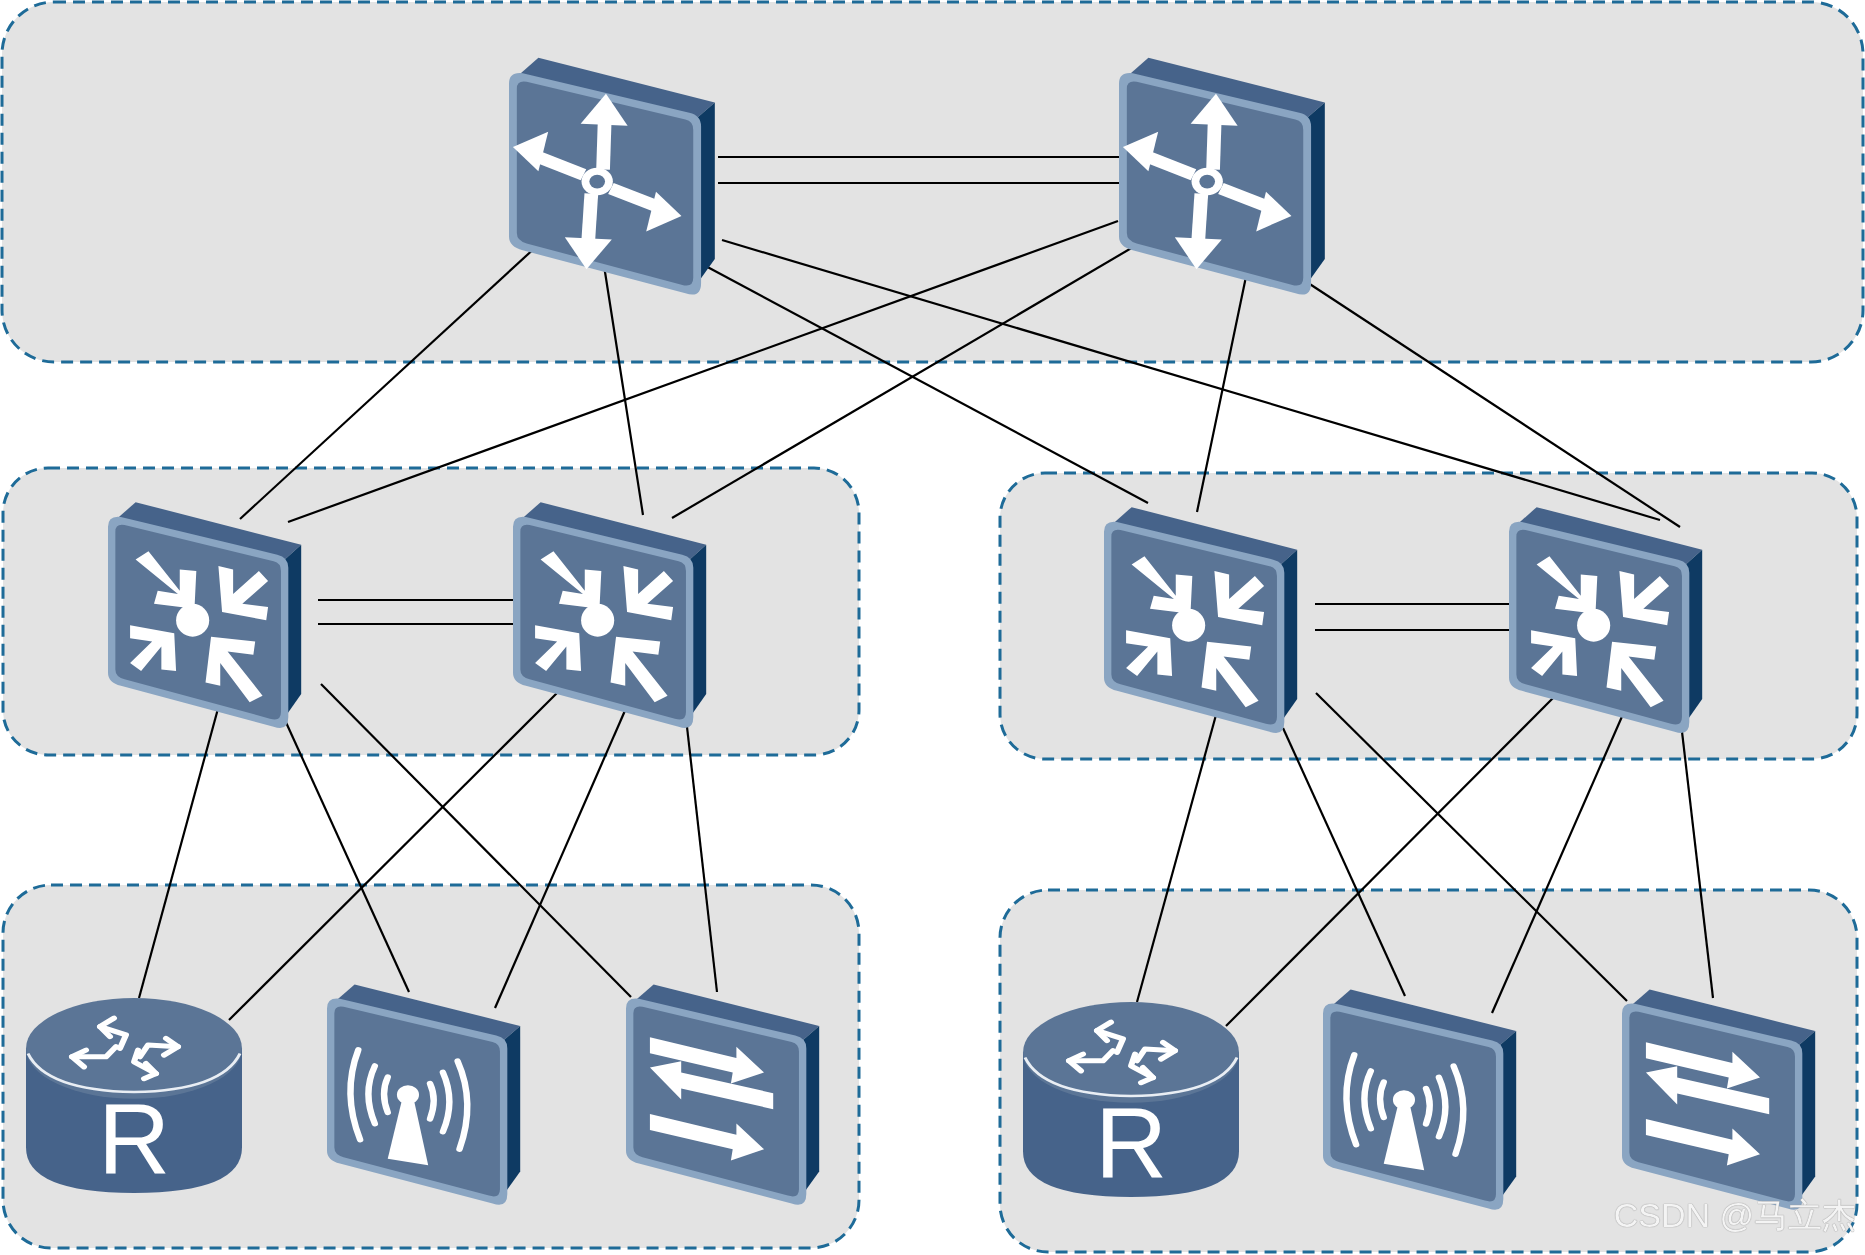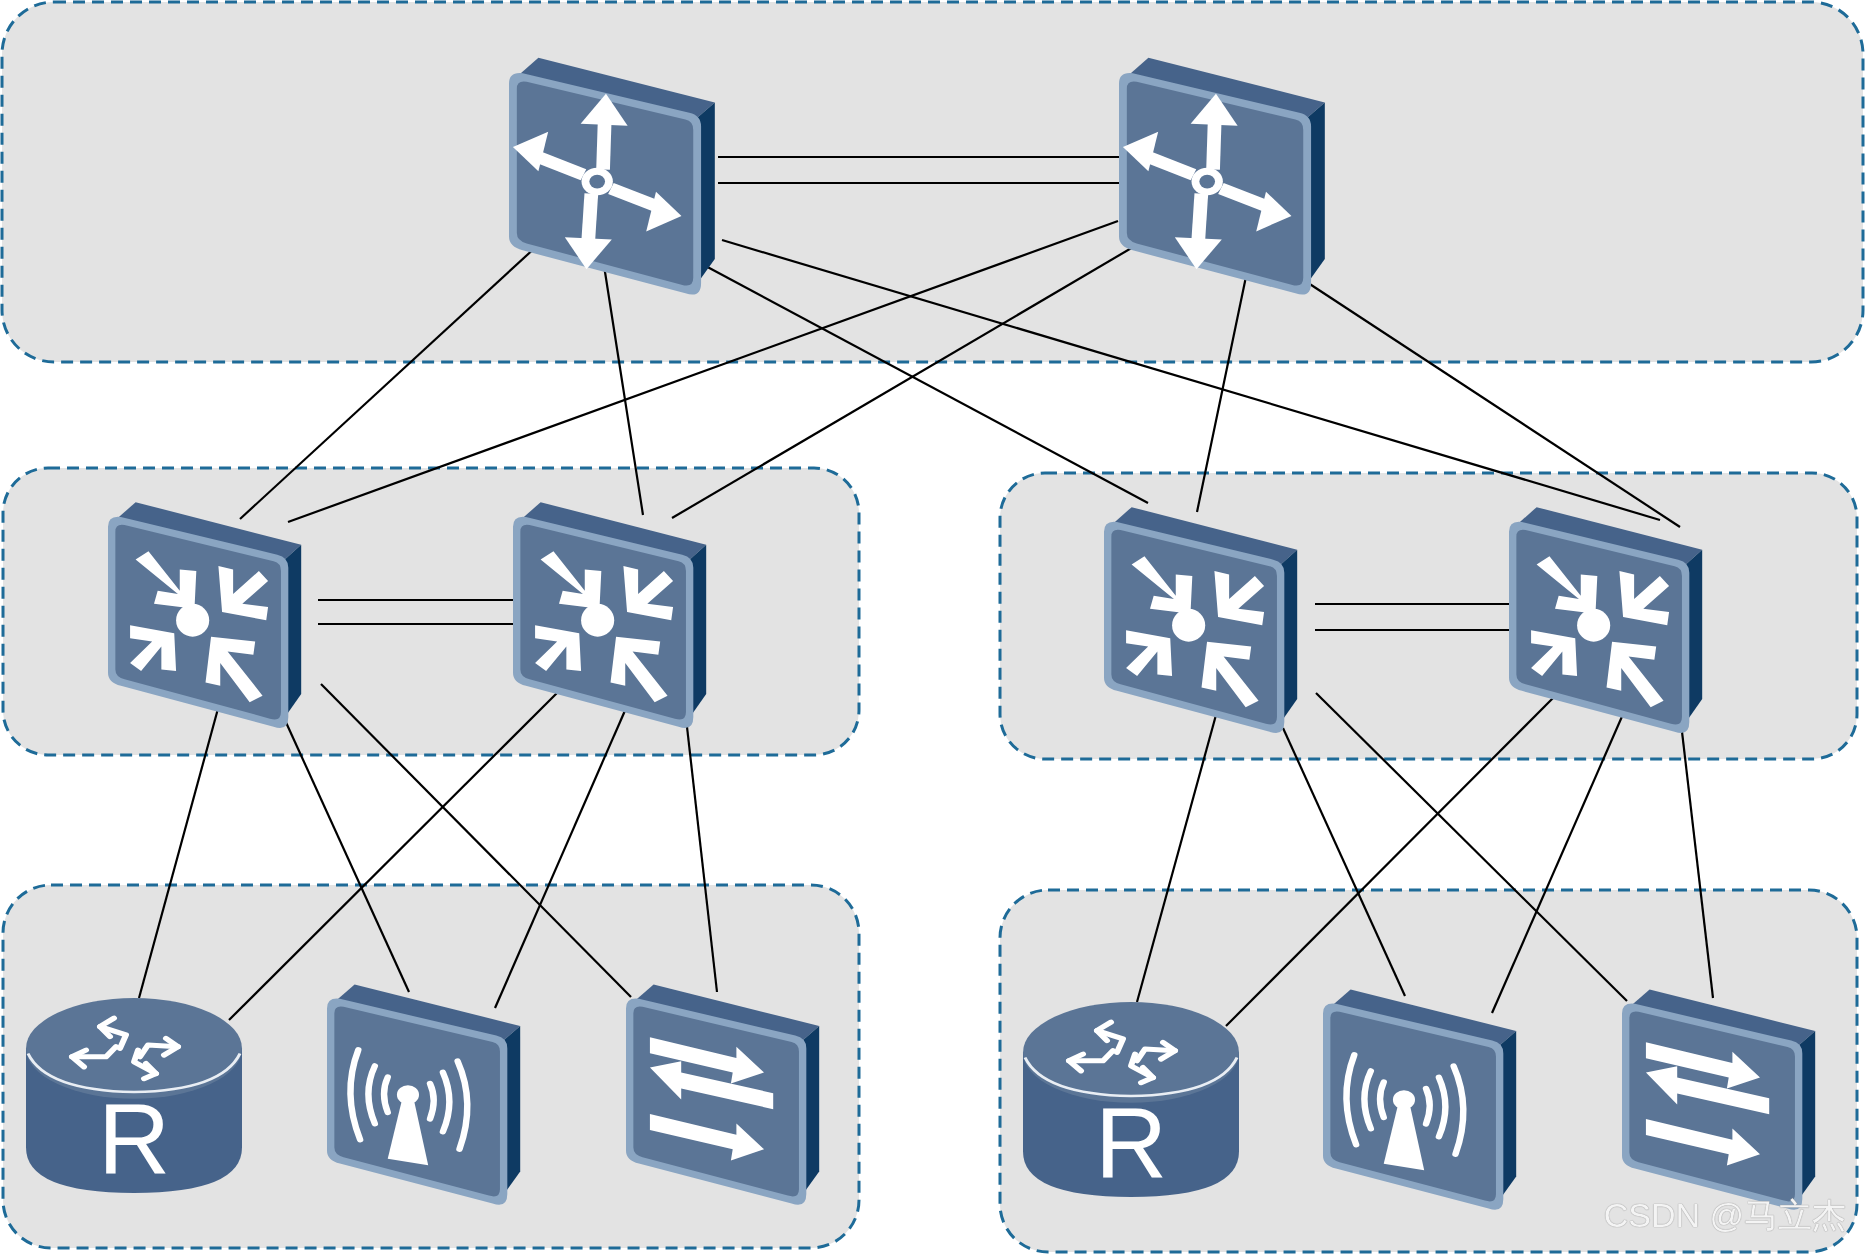--- a/index.html
+++ b/index.html
@@ -8,21 +8,21 @@
   #diagram { position:absolute; left:0; top:0; }
   .zone { fill:#e3e3e3; stroke:#1e6b98; stroke-width:3; stroke-dasharray:12 7; }
   .link { stroke:#000; stroke-width:2.2; fill:none; }
   .face { fill:#5b7596; }
   .rim { fill:#8aa5c2; }
   .top { fill:#46638a; }
   .side { fill:#0e3a63; }
   .glyph { fill:#ffffff; }
   .glyph-stroke { stroke:#ffffff; fill:none; }
   .label { font-family:"Liberation Sans", sans-serif; }
-  #watermark { position:absolute; right:19px; bottom:16px; font-size:34px;
+  #watermark { position:absolute; right:9px; bottom:16px; font-size:34px;
                color:#f4f4f4; text-shadow:0 0 1px #9a9a9a, 0 0 1px #9a9a9a;
                font-family:"Liberation Sans", sans-serif; letter-spacing:0px; }
 </style>
 </head>
 <body>
 
 <svg id="diagram" width="1865" height="1255" viewBox="0 0 1865 1255" xmlns="http://www.w3.org/2000/svg">
   <defs>
 
     <g id="box-body">

